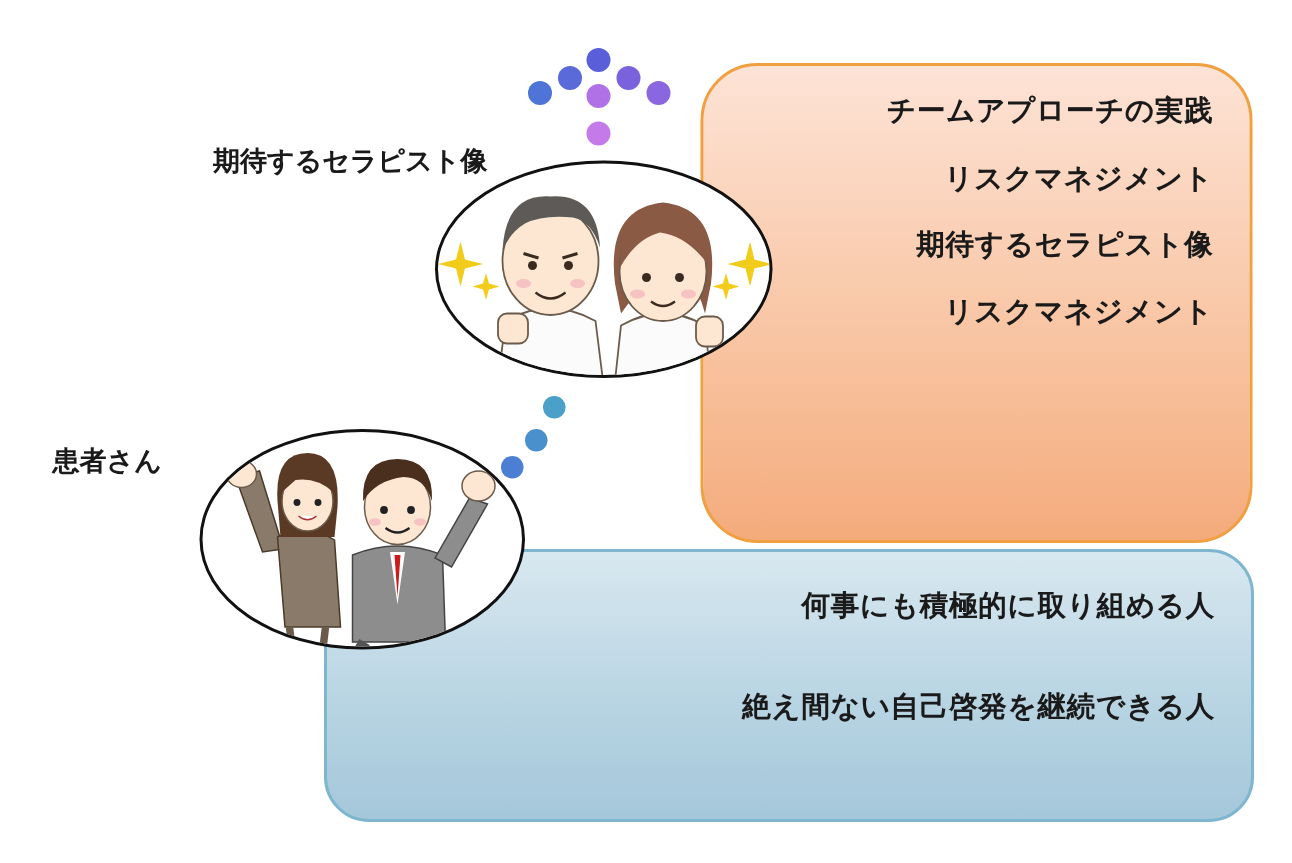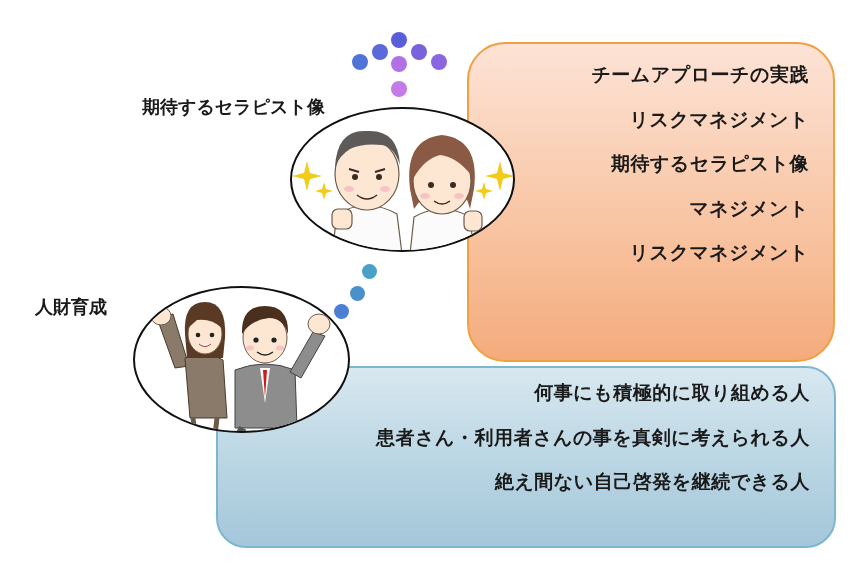--- a/index.html
+++ b/index.html
@@ -12,44 +12,42 @@
     background:linear-gradient(180deg,#fde3d6 0%,#f8c3a0 60%,#f4ab7c 100%);
   }
   .box-blue {
     left:216px; top:366px; width:620px; height:182px;
     border:2px solid #7fb6cf; border-radius:30px; box-sizing:border-box;
     background:linear-gradient(180deg,#d8e8f0 0%,#b9d5e3 55%,#a4c7da 100%);
   }
   .list { position:absolute; right:24px; display:flex; flex-direction:column; align-items:flex-end; }
   .orange-list { top:8px; gap:0; }
   .orange-list .item { height:44.6px; line-height:44px; }
-  .blue-list { top:2px; }
+  .blue-list { top:14px;gap:22px; }
   .blue-list .item { height:44.5px; line-height:44px; }
   .item { font-size:19px; font-weight:bold; color:#1a1a1a; white-space:nowrap; letter-spacing:0.5px; }
   .label { font-size:18px; font-weight:bold; color:#1a1a1a; white-space:nowrap; }
   .dot { position:absolute; border-radius:50%; }
   .ellipse { position:absolute; border:2.5px solid #111; border-radius:50%; background:#fff; box-sizing:border-box; overflow:hidden; }
 </style>
 </head>
 <body>
 
 <div class="abs box-orange">
   <div class="list orange-list">
     <div class="item">チームアプローチの実践</div>
     <div class="item">リスクマネジメント</div>
     <div class="item">期待するセラピスト像</div>
-    <div class="item">マネジメント</div>
     <div class="item">リスクマネジメント</div>
   </div>
 </div>
 
 <div class="abs box-blue">
   <div class="list blue-list">
     <div class="item">何事にも積極的に取り組める人</div>
-    <div class="item">患者さん・利用者さんの事を真剣に考えられる人</div>
     <div class="item">絶え間ない自己啓発を継続できる人</div>
   </div>
 </div>
 
 <div>
   <div class="dot" style="left:391px;top:32px;width:16px;height:16px;background:#5a5ed8;"></div>
   <div class="dot" style="left:372px;top:44px;width:16px;height:16px;background:#5a6ad8;"></div>
   <div class="dot" style="left:411px;top:44px;width:16px;height:16px;background:#7a62dc;"></div>
   <div class="dot" style="left:352px;top:54px;width:16px;height:16px;background:#4f74d8;"></div>
   <div class="dot" style="left:431px;top:54px;width:16px;height:16px;background:#8a66e0;"></div>
@@ -92,21 +90,21 @@
     <rect x="172" y="102" width="18" height="20" rx="6" fill="#fde7d3" stroke="#6b5b4b" stroke-width="1.2"></rect>
   </svg>
 </div>
 
 <div>
   <div class="dot" style="left:362px;top:264px;width:15px;height:15px;background:#4aa0c8;"></div>
   <div class="dot" style="left:350px;top:286px;width:15px;height:15px;background:#4a90cc;"></div>
   <div class="dot" style="left:334px;top:304px;width:15px;height:15px;background:#4a7fd4;"></div>
 </div>
 
-<div class="abs label" style="left:35px;top:295px;">人財育成</div>
+<div class="abs label" style="left:35px;top:295px;">患者さん</div>
 
 <div class="ellipse" style="left:133px;top:286px;width:217px;height:147px;">
   <svg width="217" height="147" viewBox="0 0 217 147">
 
     <path d="M22 30 L40 80 L54 78 L38 26Z" fill="#8a7a6a" stroke="#4a3a2a" stroke-width="1"></path>
     <ellipse cx="26" cy="28" rx="10" ry="9" fill="#fde7d3" stroke="#6b5b4b" stroke-width="1"></ellipse>
     <path d="M50 70 Q70 60 88 72 L92 130 L55 130Z" fill="#8a7a6a" stroke="#4a3a2a" stroke-width="1"></path>
     <path d="M58 130 L60 147 M82 130 L80 147" stroke="#6b5b4b" stroke-width="5"></path>
     <path d="M50 46 Q48 14 70 14 Q92 14 90 50 L88 70 L52 70Z" fill="#5a3a25"></path>
     <ellipse cx="70" cy="46" rx="17" ry="20" fill="#fde7d3" stroke="#6b5b4b" stroke-width="1"></ellipse>

